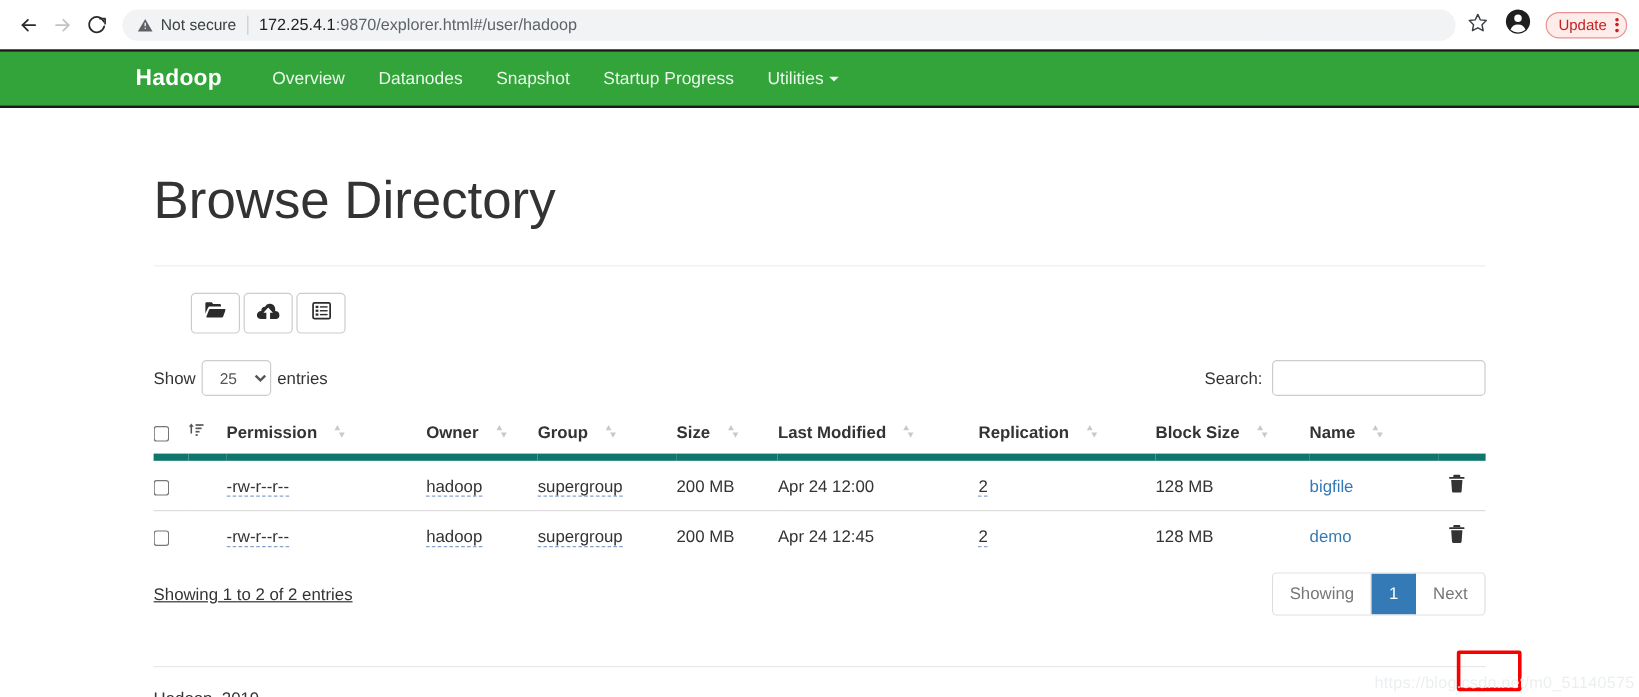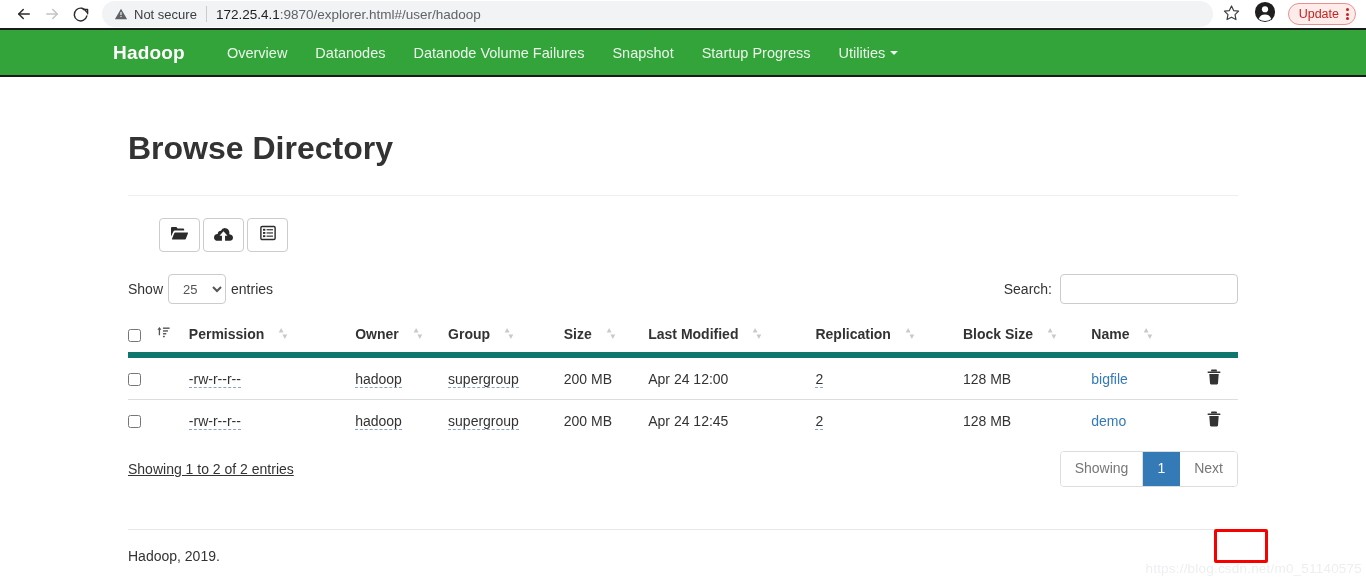--- a/index.html
+++ b/index.html
@@ -7,21 +7,21 @@
   html, body {
     margin: 0; padding: 0;
     width: 1366px; height: 581px;
     overflow: hidden;
     background: #ffffff;
     font-family: "Liberation Sans", sans-serif;
   }
 
   
   .browser-bar {
-    height: 28px;
+    height: 41px;
     background: #ffffff;
     display: flex;
     align-items: center;
     padding: 0 10px;
     position: relative;
   }
   .nav-btn {
     width: 28px; height: 28px;
     display: flex; align-items: center; justify-content: center;
     color: #2b2b2b;
@@ -138,22 +138,22 @@
   }
 
   
   .container {
     width: 1140px;
     margin: 0 auto;
     padding: 0 15px;
     position: relative;
   }
   .page-title {
-    font-size: 32px;
-    font-weight: bold;
+    font-size: 44px;
+    font-weight: normal;
     color: #333;
     margin: 54px 0 0 0;
     padding-bottom: 9px;
     line-height: 1.1;
   }
   .hr {
     border: none;
     border-top: 1px solid #eeeeee;
     margin: 20px 0 0 0;
   }
@@ -442,21 +442,20 @@
         <i></i>
         <i></i>
       </span>
   </div>
 </div>
 
 <div class="navbar">
   <span class="brand">Hadoop</span>
   <span class="nav-link">Overview</span>
   <span class="nav-link">Datanodes</span>
-  <span class="nav-link">Datanode Volume Failures</span>
   <span class="nav-link">Snapshot</span>
   <span class="nav-link">Startup Progress</span>
   <span class="nav-link caret-wrap">
     <span>Utilities</span>
     <span class="caret"></span>
   </span>
 </div>
 
 <div class="container">
 

